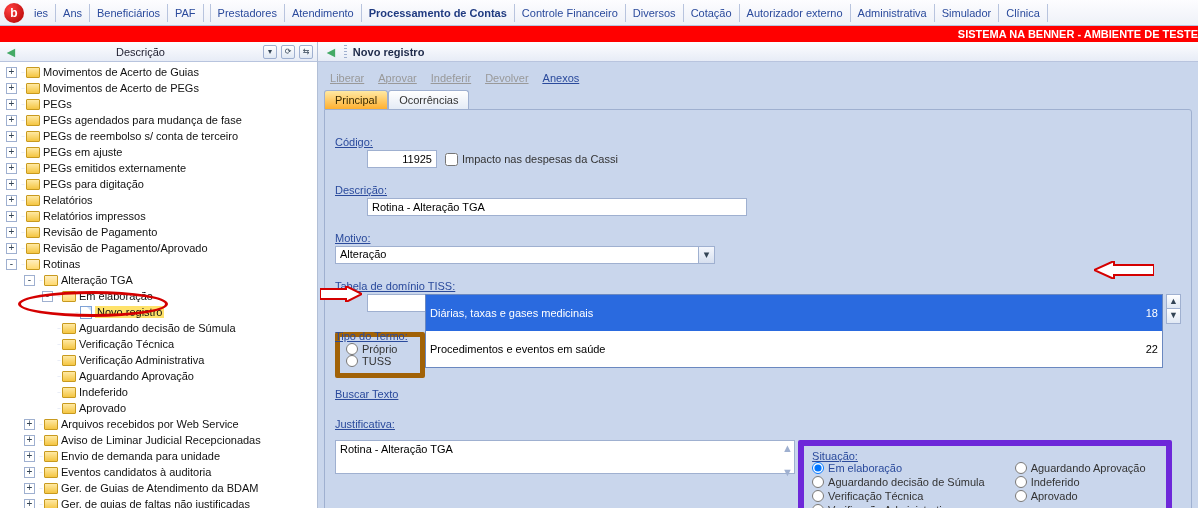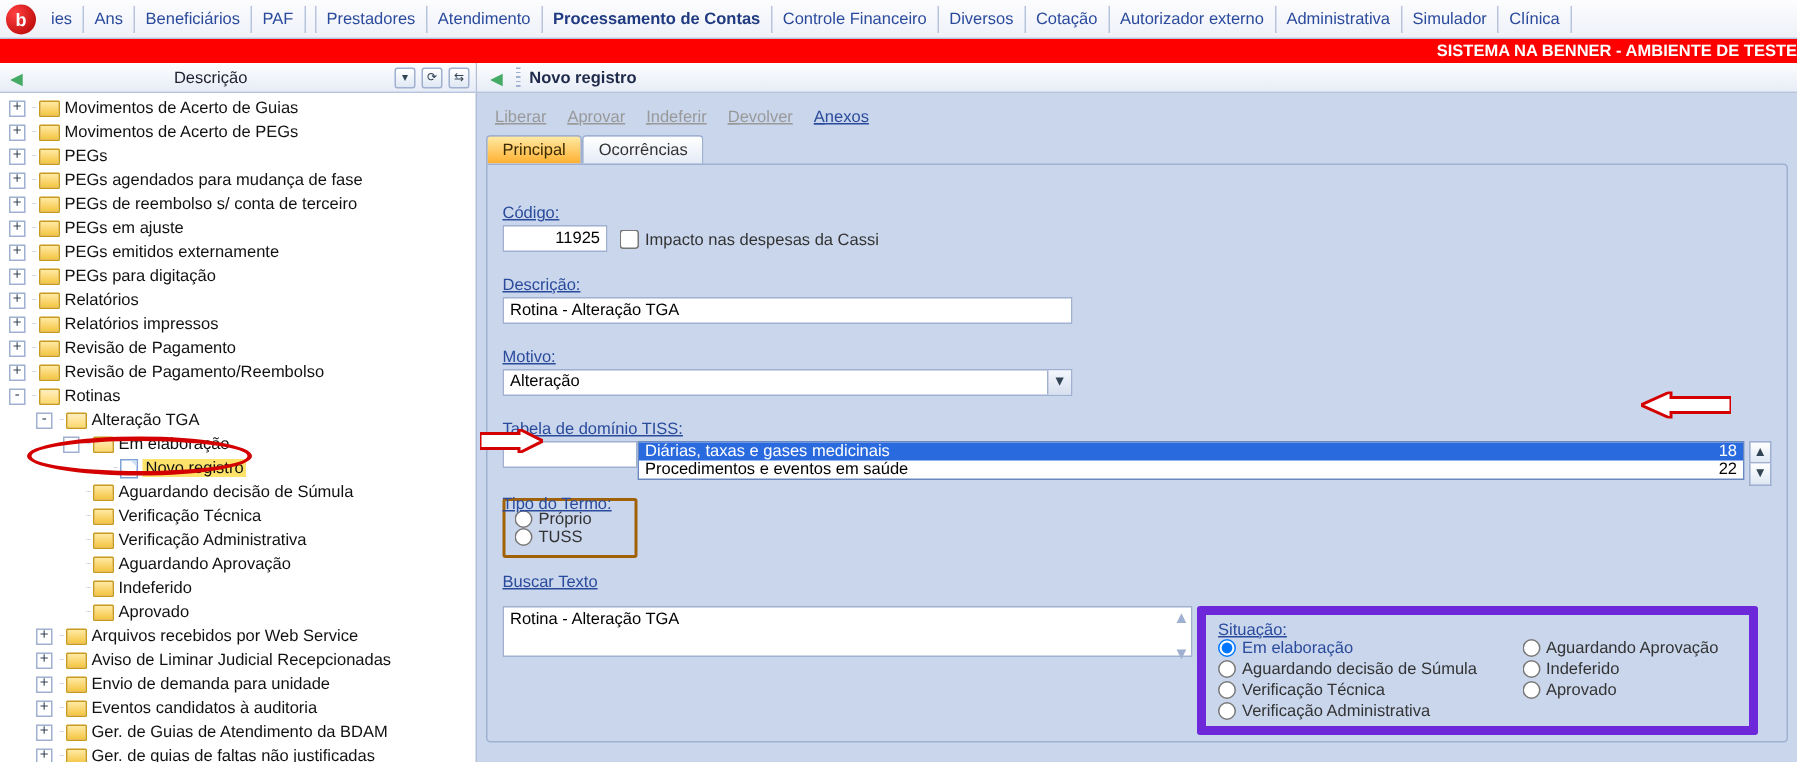--- a/index.html
+++ b/index.html
@@ -51,43 +51,43 @@
 
   .tabstrip { display: flex; gap: 0; margin-top: 2px; }
   .tabstrip .tab { border: 1px solid #9fb0d0; border-bottom: none; padding: 3px 10px; background: linear-gradient(#fff,#e4ebf6); color: #333; border-radius: 3px 3px 0 0; cursor: pointer; }
   .tabstrip .tab.active { background: linear-gradient(#ffe9a3,#ffb030); color: #3a2a00; position: relative; z-index: 2; }
 
   .form-inner { border: 1px solid #9fb0d0; background: #c9d6ec; padding: 10px 10px 4px 10px; border-radius: 0 3px 3px 3px; position: relative; }
 
   .fld-label { color: #2a4a9c; margin: 16px 0 2px 0; display: inline-block; text-decoration: underline; text-decoration-color: #2a4a9c; }
   .fld-label.nolabelunderline { text-decoration: none; }
   .row { display: flex; align-items: center; gap: 8px; }
-  input.text { border: 1px solid #9fb0d0; background: #fff; height: 18px; padding: 1px 4px; }
+  input.text { border: 1px solid #9fb0d0; background: #fff; height: 18px; padding: 1px 4px; margin-left: 32px; }
   input.text.ro { text-align: right; }
-  .chk { display: flex; align-items: flex-end; gap: 4px; color: #333; }
+  .chk { display: flex; align-items: center; gap: 4px; color: #333; }
   .chk input { width: 13px; height: 13px; }
 
   .combo { display: flex; border: 1px solid #9fb0d0; background: #fff; height: 18px; width: 380px; }
   .combo .val { flex: 1; padding: 1px 4px; }
   .combo .btn { width: 16px; background: linear-gradient(#f4f7fd,#d7e0ef); border-left: 1px solid #9fb0d0; text-align: center; line-height: 15px; cursor: pointer; color: #345; }
 
   .tiss-wrap { position: relative; }
   .tiss-input { display: flex; align-items: center; }
   .tiss-input .mini { width: 90px; }
 
   
   .dropdown { position: absolute; left: 90px; top: 0; right: 18px; background: #fff; border: 1px solid #6a88c0; z-index: 10; }
-  .dropdown .opt { display: flex; justify-content: space-between; padding: 0 4px; cursor: pointer; }
+  .dropdown .opt { display: flex; justify-content: space-between; padding: 12px 4px; cursor: pointer; }
   .dropdown .opt.sel { background: #2a6adf; color: #fff; }
 
   .sidebtns { position: absolute; right: 0; top: 0; display: flex; flex-direction: column; }
   .sidebtns .sb { width: 15px; height: 15px; border: 1px solid #9fb0d0; background: linear-gradient(#fff,#e0e8f4); text-align: center; line-height: 12px; cursor: pointer; color: #345; font-size: 9px; }
   .sidebtns .sb + .sb { border-top: none; }
 
-  .group { border: 2px solid #a16207; padding: 6px; border-radius: 2px; margin-top: 4px; display: inline-block; min-width: 90px; }
+  .group { border: 5px solid #a16207; padding: 6px; border-radius: 2px; margin-top: 4px; display: inline-block; min-width: 90px; }
   .radio { display: flex; align-items: center; gap: 4px; color: #333; }
   .radio input { width: 12px; height: 12px; }
 
   .linkbtn { color: #2a4a9c; text-decoration: underline; cursor: pointer; display:inline-block; margin:10px 0 2px 0; }
 
   textarea { border: 1px solid #9fb0d0; background: #fff; width: 460px; height: 34px; resize: none; padding: 2px 4px; font-family: inherit; font-size: 11px; }
   .ta-wrap { position: relative; display: inline-block; }
   .ta-wrap .ud { position: absolute; right: 2px; top: 2px; display: flex; flex-direction: column; gap: 12px; color: #9fb0d0; font-size: 9px; }
 
   .sit-group { border: 6px solid #6d28d9; border-radius: 2px; padding: 4px 20px 4px 8px; margin-top: 8px; display: inline-block; }
@@ -207,21 +207,21 @@
         <div class="tree-row" style="padding-left: 4px;">
           <span class="exp">+</span>
           <span class="dots">···</span>
           <span class="folder"></span>
           <span class="lbl">Revisão de Pagamento</span>
         </div>
         <div class="tree-row" style="padding-left: 4px;">
           <span class="exp">+</span>
           <span class="dots">···</span>
           <span class="folder"></span>
-          <span class="lbl">Revisão de Pagamento/Reembolso</span>
+          <span class="lbl">Revisão de Pagamento/Aprovado</span>
         </div>
         <div class="tree-row" style="padding-left: 4px;">
           <span class="exp">-</span>
           <span class="dots">···</span>
           <span class="folder open"></span>
           <span class="lbl">Rotinas</span>
         </div>
         <div class="tree-row" style="padding-left: 22px;">
           <span class="exp">-</span>
           <span class="dots">···</span>
@@ -390,20 +390,21 @@
               <span>Próprio</span>
             </label>
           <label class="radio">
               <input type="radio" name="tt" style="">
               <span>TUSS</span>
             </label>
         </div>
 
         <div><span class="linkbtn">Buscar Texto</span></div>
 
+        <div><span class="fld-label">Justificativa:</span></div>
         <div class="ta-wrap">
           <textarea style="">Rotina - Alteração TGA</textarea>
           <div class="ud">
               <span>▲</span>
               <span>▼</span>
             </div>
         </div>
 
         
         <div class="sit-group">

